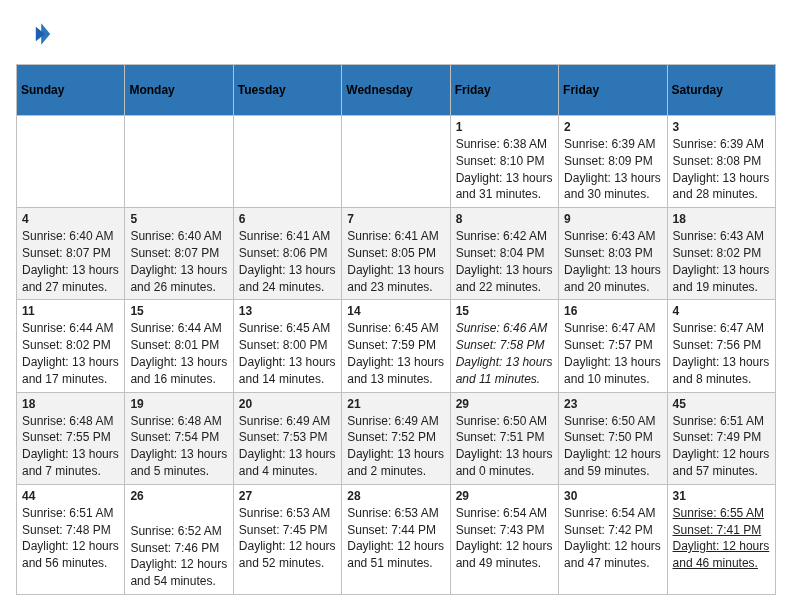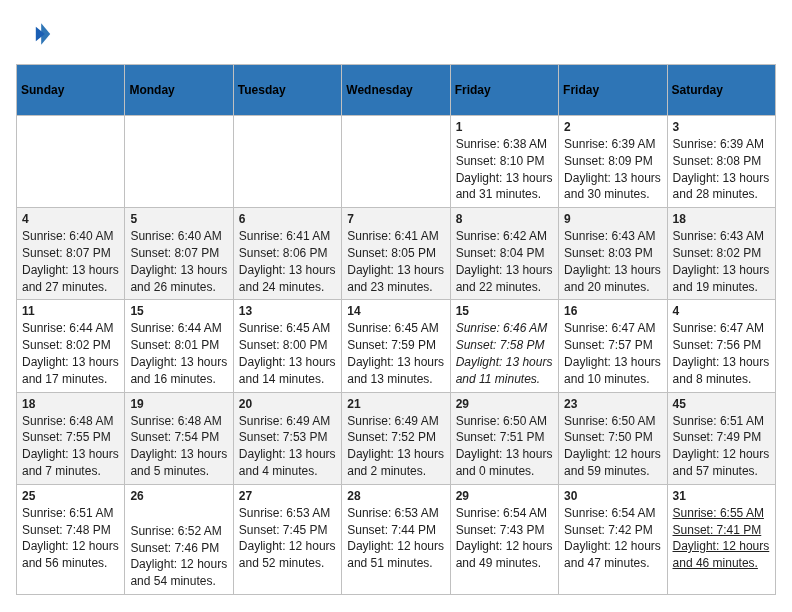--- a/index.html
+++ b/index.html
@@ -270,21 +270,21 @@
         </td>
         <td>
           <span class="day-number">45</span>
           <div class="day-info" style="white-space: pre-line;">Sunrise: 6:51 AM
 Sunset: 7:49 PM
 Daylight: 12 hours and 57 minutes.</div>
         </td>
       </tr>
       <tr>
         <td>
-          <span class="day-number">25</span>
+          <span class="day-number">44</span>
           <div class="day-info" style="white-space: pre-line;">Sunrise: 6:51 AM
 Sunset: 7:48 PM
 Daylight: 12 hours and 56 minutes.</div>
         </td>
         <td>
           <span class="day-number">26</span>
           <div class="day-info" style="white-space: pre-line; margin-top: 20px;">Sunrise: 6:52 AM
 Sunset: 7:46 PM
 Daylight: 12 hours and 54 minutes.</div>
         </td>

